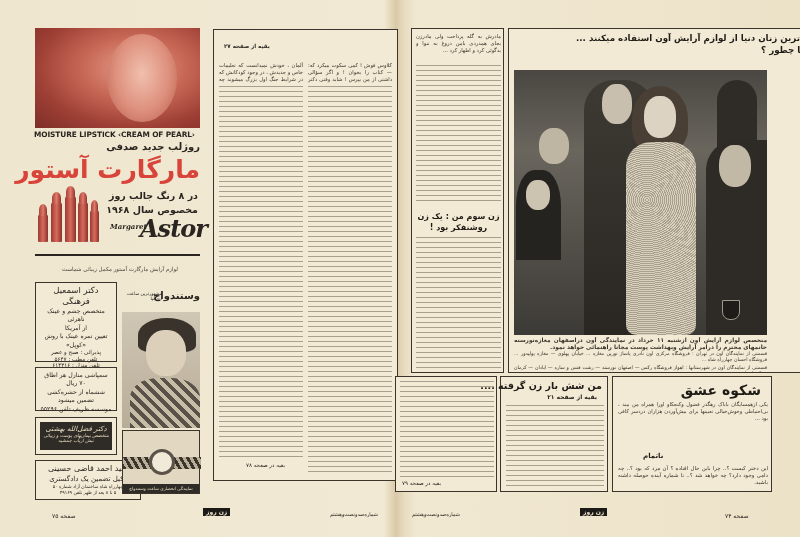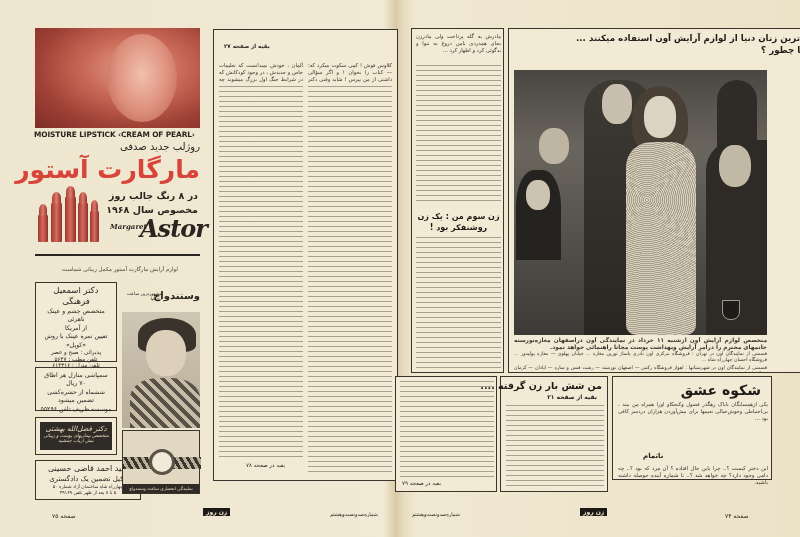--- a/index.html
+++ b/index.html
@@ -29,21 +29,21 @@
 </style>
 </head>
 <body>
 
 <div class="spread"></div>
 
 <div class="abs ad-photo" style="left:35px;top:28px;width:165px;height:100px;">
   <div class="face" style="left:72px;top:6px;width:70px;height:88px;"></div>
 </div>
 <div class="abs" style="left:34px;top:130px;width:170px;font-size:7.4px;font-weight:bold;white-space:nowrap;letter-spacing:-.1px;">MOISTURE LIPSTICK ‹CREAM OF PEARL›</div>
-<div class="abs fa" style="left:100px;top:141px;width:100px;font-size:10px;font-weight:normal;">روژلب جدید صدفی</div>
+<div class="abs fa" style="left:100px;top:141px;width:100px;font-size:10px;font-weight:bold;">روژلب جدید صدفی</div>
 <div class="abs fa red" style="left:34px;top:155px;width:166px;font-size:25px;font-weight:bold;line-height:30px;white-space:nowrap;">مارگارت آستور</div>
 <div class="abs fa" style="left:100px;top:190px;width:98px;font-size:9.5px;font-weight:bold;">در ۸ رنگ جالب روز</div>
 <div class="abs fa" style="left:100px;top:204px;width:98px;font-size:9.5px;font-weight:bold;">مخصوص سال ۱۹۶۸</div>
 <div class="abs" style="left:38px;top:190px;width:60px;height:52px;">
   <div class="lip" style="left:0;width:10px;height:28px;"></div>
   <div class="lip" style="left:13px;width:11px;height:40px;"></div>
   <div class="lip" style="left:27px;width:11px;height:46px;"></div>
   <div class="lip" style="left:40px;width:10px;height:40px;"></div>
   <div class="lip" style="left:52px;width:9px;height:32px;"></div>
 </div>
@@ -142,21 +142,21 @@
   <div class="abs col-lines" style="left:4px;top:4px;width:94px;height:96px;"></div>
   <div class="abs" style="left:6px;top:103px;font-size:5.5px;direction:rtl;">بقیه در صفحه ۷۹</div>
 </div>
 
 <div class="abs box" style="left:500px;top:376px;width:108px;height:116px;">
   <div class="abs headline" style="right:5px;top:3px;font-size:9.5px;">من شش بار زن گرفته ....</div>
   <div class="abs" style="right:10px;top:16px;font-size:6px;direction:rtl;font-weight:bold;">بقیه از صفحه ۲۱</div>
   <div class="abs col-lines" style="left:5px;top:28px;width:98px;height:84px;"></div>
 </div>
 
-<div class="abs box" style="left:612px;top:376px;width:160px;height:104px;padding-left:37px;">
+<div class="abs box" style="left:612px;top:376px;width:160px;height:116px;padding-left:37px;">
   <div class="abs headline" style="right:10px;top:5px;font-size:14px;">شکوه عشق</div>
   <div class="abs txt" style="left:5px;top:24px;width:150px;height:44px;">یکی ازهمسایگان باباک رهگذر فضول وکنجکاو اورا همراه من بیند ، بی‌احتیاطی وخوش‌خیالی تعیینها برای بیش‌آوردن هزاران دردسر کافی بود ...</div>
   <div class="abs headline" style="left:30px;top:75px;font-size:7px;">ناتمام</div>
   <div class="abs txt" style="left:5px;top:88px;width:150px;height:24px;font-size:5.4px;">این دختر کیست ؟.. چرا باین حال افتاده ؟ آن مرد که بود ؟.. چه دامی وجود دارد؟ چه خواهد شد ؟.. تا شماره آینده حوصله داشته باشید.</div>
 </div>
 
 <div class="abs pg" style="left:412px;top:511px;font-size:5px;">شماره‌صدونصت‌وهشتم</div>
 <div class="abs footer-badge" style="left:580px;top:508px;">زن روز</div>
 <div class="abs pg" style="left:725px;top:512px;">صفحه ۷۴</div>
 

